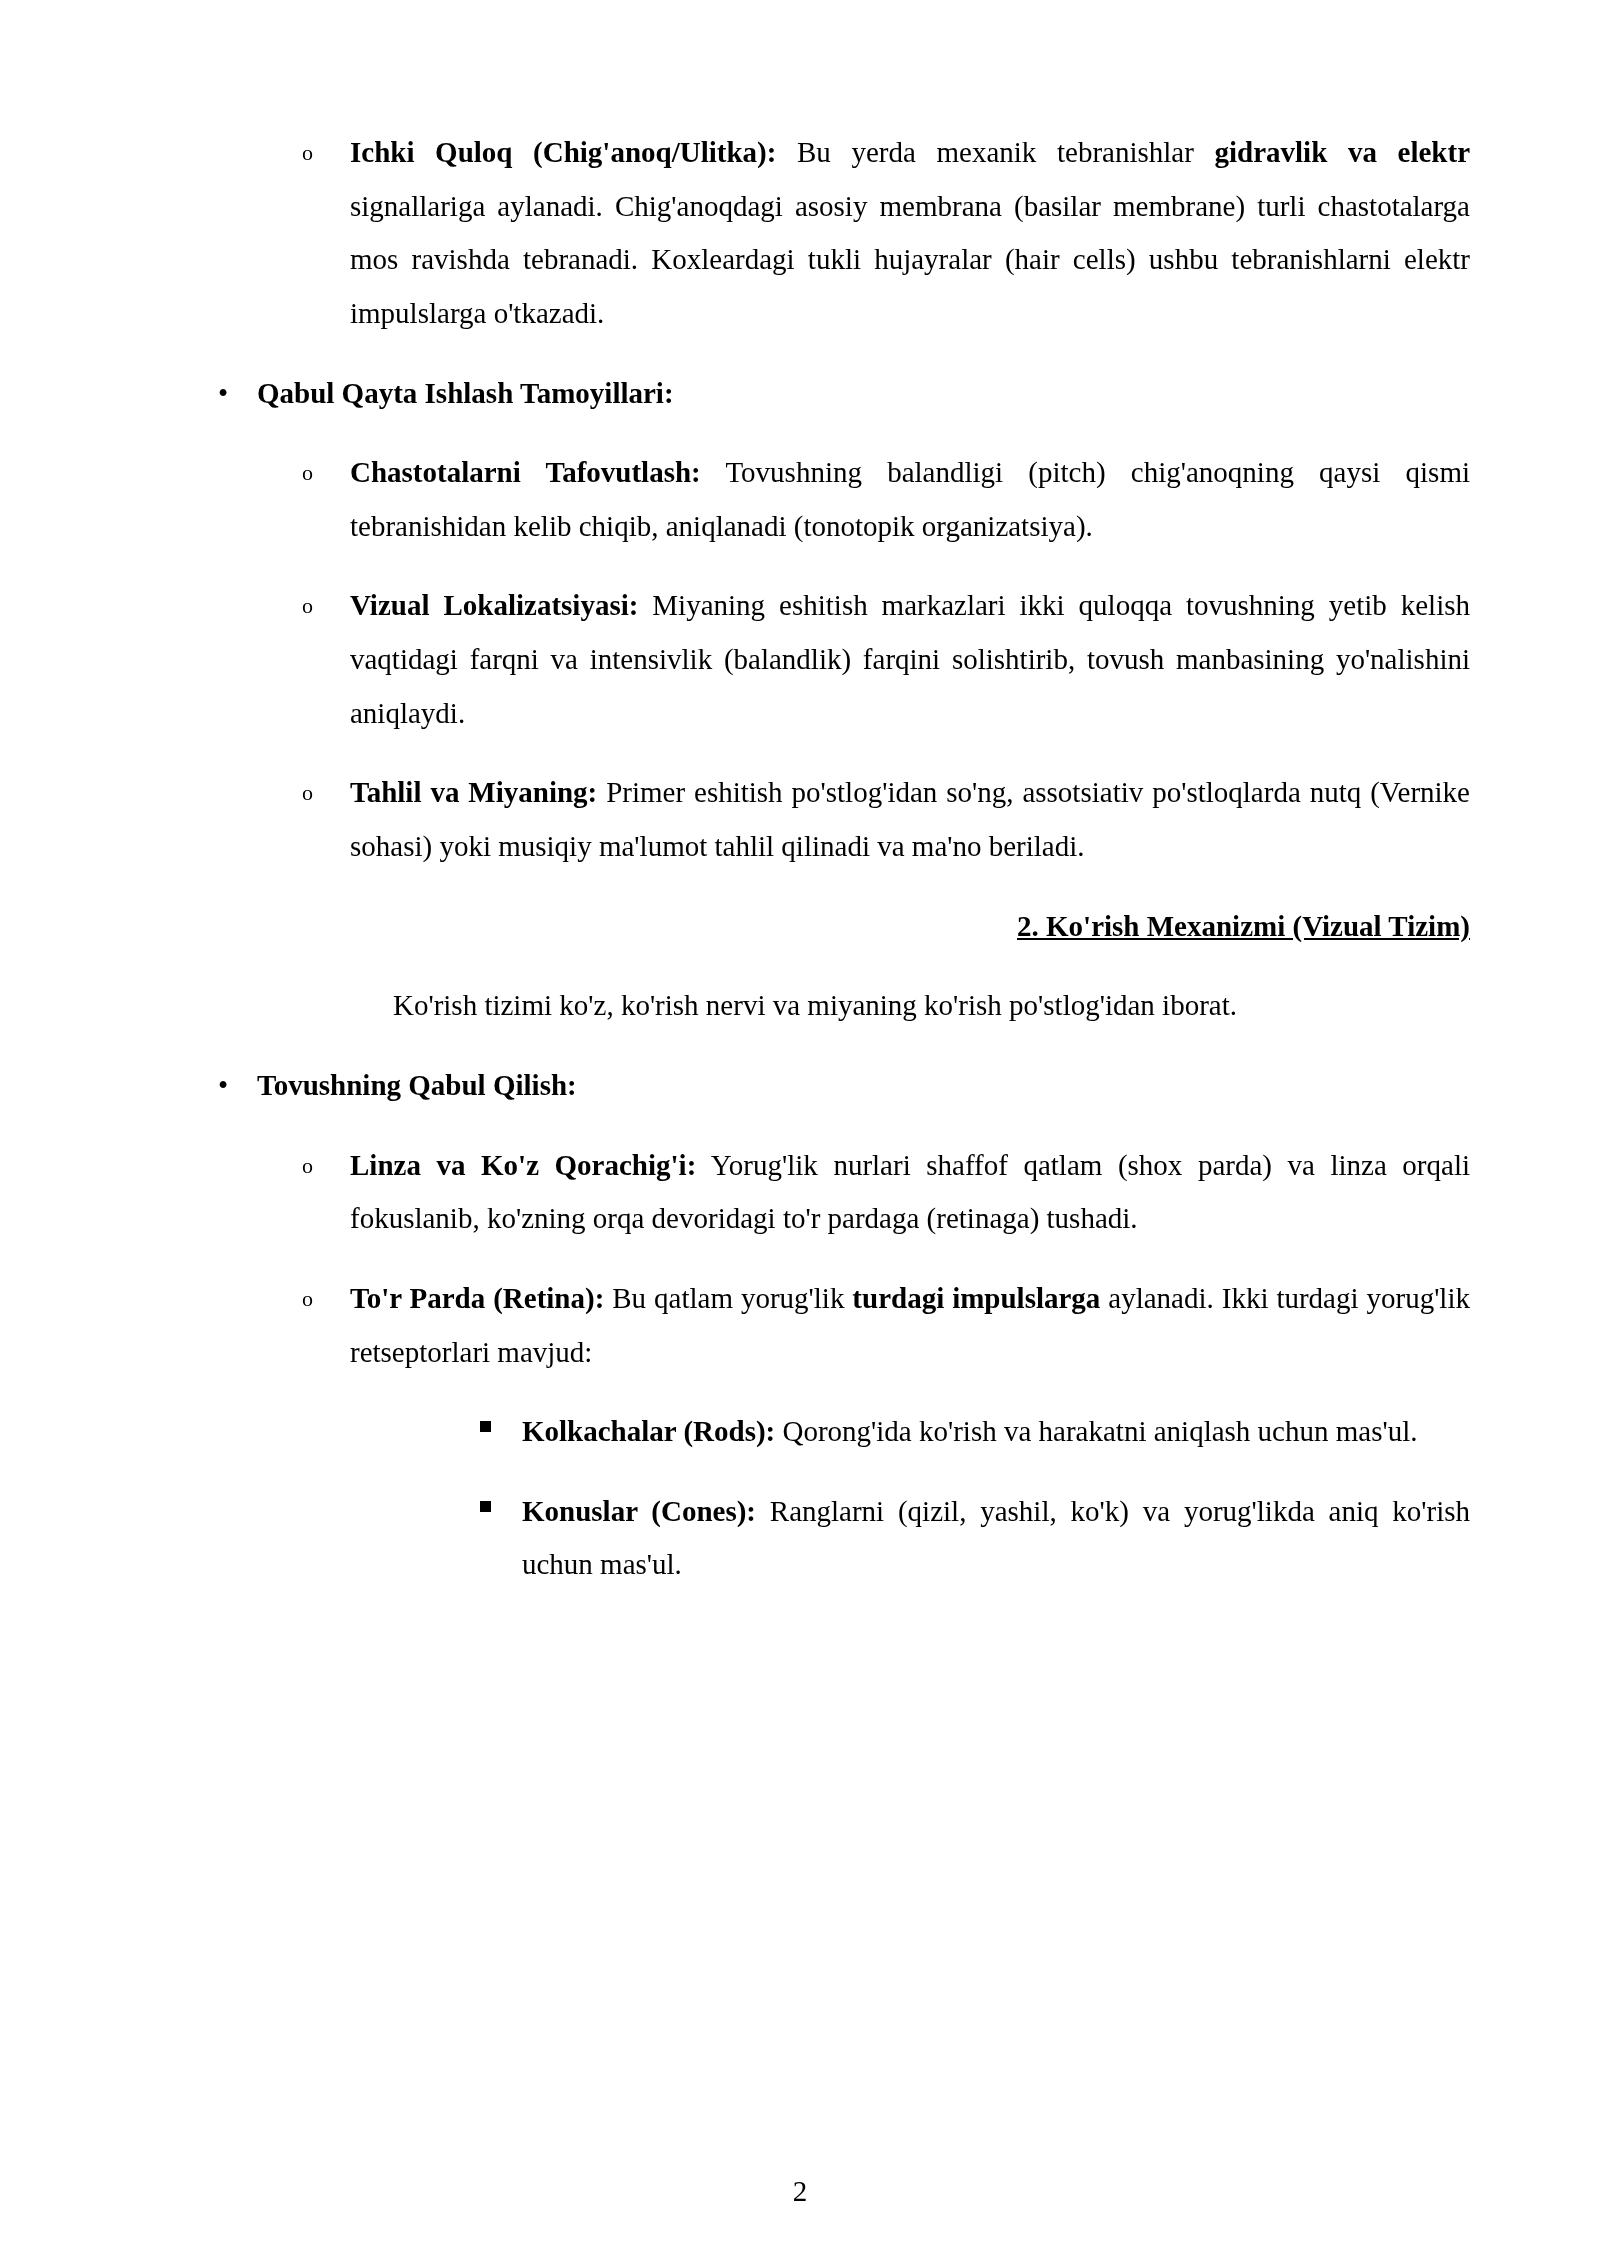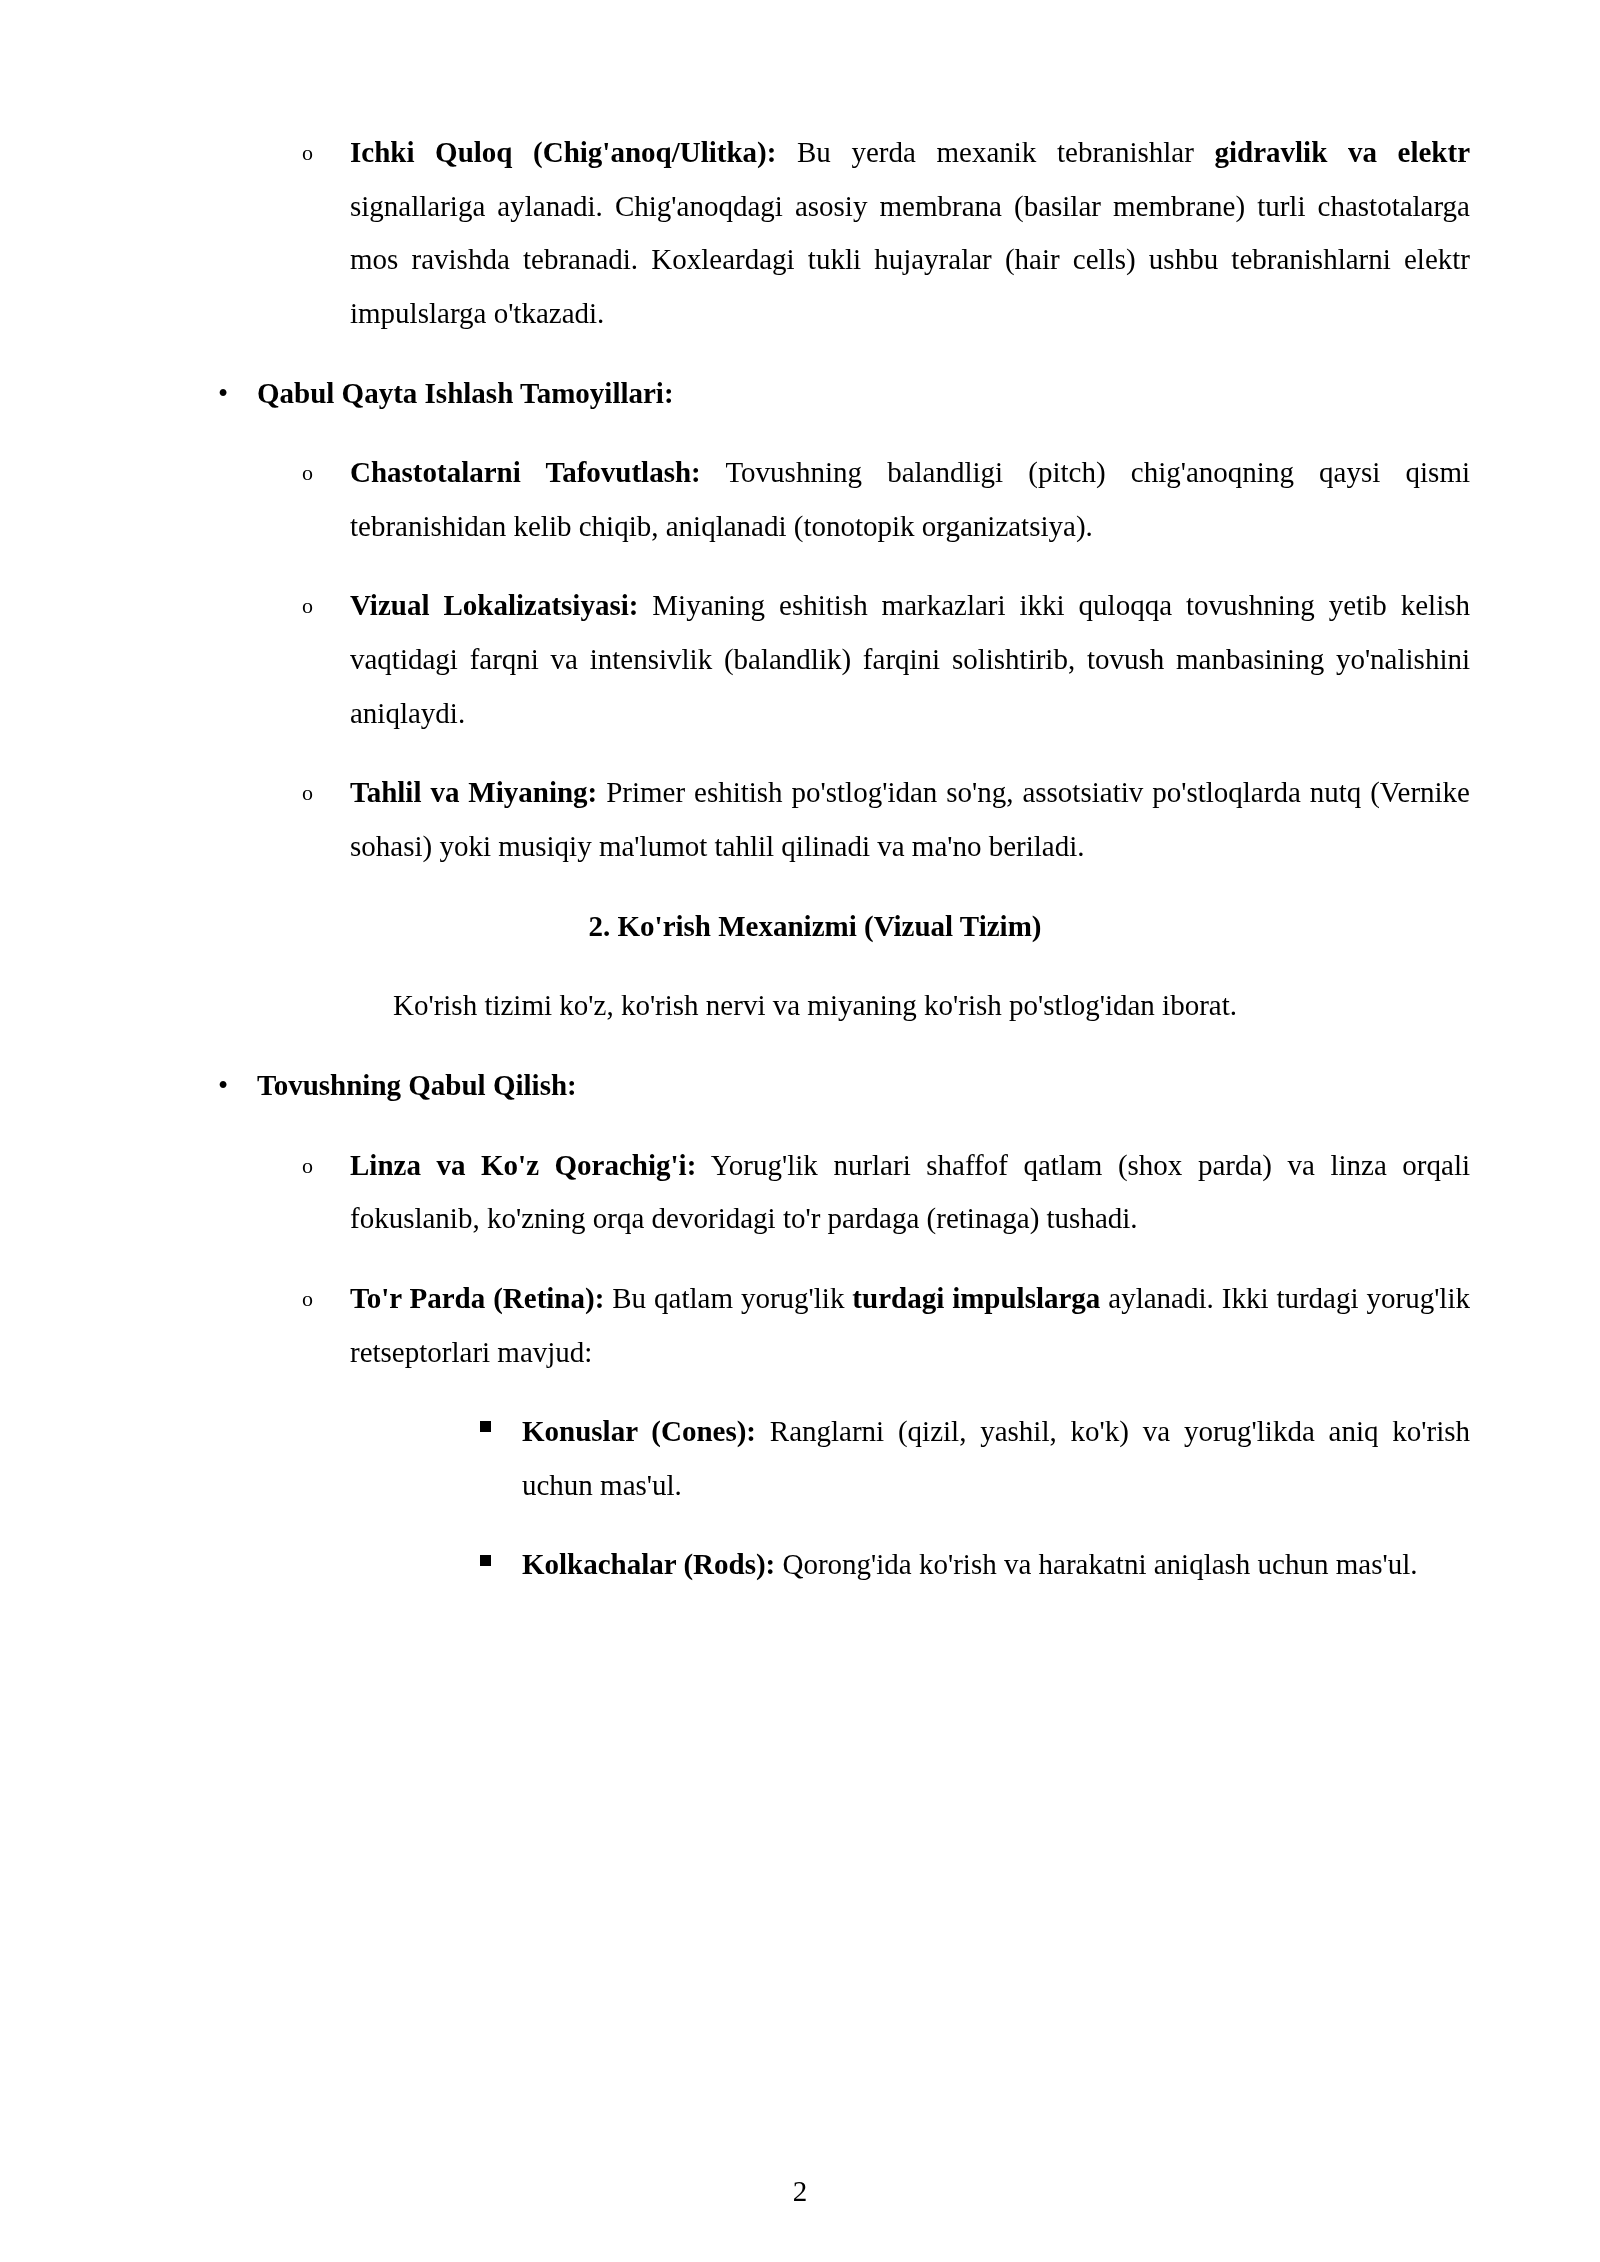--- a/index.html
+++ b/index.html
@@ -84,23 +84,24 @@
   }
 
   .para {
     padding-left: 0;
     margin-top: 26px;
     margin-bottom: 26px;
     text-align: center;
   }
   .heading {
     font-weight: bold;
-    text-align: center;
+    text-align: right;
     margin-top: 30px;
     margin-bottom: 26px;
+    text-decoration: underline;
   }
   .lead { font-weight: bold; }
 
   .page-number {
     position: absolute;
     left: 0;
     right: 0;
     bottom: 54px;
     text-align: center;
     font-size: 29px;
@@ -114,17 +115,17 @@
       <div class="blk lvl2"><span class="marker">o</span><span class="lead">Ichki Quloq (Chig'anoq/Ulitka):</span><span> Bu yerda mexanik tebranishlar </span><span style="font-weight: bold;">gidravlik va elektr</span><span> signallariga aylanadi. Chig'anoqdagi asosiy membrana (basilar membrane) turli chastotalarga mos ravishda tebranadi. Koxleardagi tukli hujayralar (hair cells) ushbu tebranishlarni elektr impulslarga o'tkazadi.</span></div>
       <div class="blk lvl1"><span class="marker">•</span><span class="lead">Qabul Qayta Ishlash Tamoyillari:</span></div>
       <div class="blk lvl2"><span class="marker">o</span><span class="lead">Chastotalarni Tafovutlash:</span><span> Tovushning balandligi (pitch) chig'anoqning qaysi qismi tebranishidan kelib chiqib, aniqlanadi (tonotopik organizatsiya).</span></div>
       <div class="blk lvl2"><span class="marker">o</span><span class="lead">Vizual Lokalizatsiyasi:</span><span> Miyaning eshitish markazlari ikki quloqqa tovushning yetib kelish vaqtidagi farqni va intensivlik (balandlik) farqini solishtirib, tovush manbasining yo'nalishini aniqlaydi.</span></div>
       <div class="blk lvl2"><span class="marker">o</span><span class="lead">Tahlil va Miyaning:</span><span> Primer eshitish po'stlog'idan so'ng, assotsiativ po'stloqlarda nutq (Vernike sohasi) yoki musiqiy ma'lumot tahlil qilinadi va ma'no beriladi.</span></div>
       <div class="blk para heading"><span class="lead">2. Ko'rish Mexanizmi (Vizual Tizim)</span></div>
       <div class="blk para"><span>Ko'rish tizimi ko'z, ko'rish nervi va miyaning ko'rish po'stlog'idan iborat.</span></div>
       <div class="blk lvl1"><span class="marker">•</span><span class="lead">Tovushning Qabul Qilish:</span></div>
       <div class="blk lvl2"><span class="marker">o</span><span class="lead">Linza va Ko'z Qorachig'i:</span><span> Yorug'lik nurlari shaffof qatlam (shox parda) va linza orqali fokuslanib, ko'zning orqa devoridagi to'r pardaga (retinaga) tushadi.</span></div>
       <div class="blk lvl2"><span class="marker">o</span><span class="lead">To'r Parda (Retina):</span><span> Bu qatlam yorug'lik </span><span style="font-weight: bold;">turdagi impulslarga</span><span> aylanadi. Ikki turdagi yorug'lik retseptorlari mavjud:</span></div>
+      <div class="blk lvl3"><span class="marker"><span class="sq"></span></span><span class="lead">Kolkachalar (Rods):</span><span> Qorong'ida ko'rish va harakatni aniqlash uchun mas'ul.</span></div>
       <div class="blk lvl3"><span class="marker"><span class="sq"></span></span><span class="lead">Konuslar (Cones):</span><span> Ranglarni (qizil, yashil, ko'k) va yorug'likda aniq ko'rish uchun mas'ul.</span></div>
-      <div class="blk lvl3"><span class="marker"><span class="sq"></span></span><span class="lead">Kolkachalar (Rods):</span><span> Qorong'ida ko'rish va harakatni aniqlash uchun mas'ul.</span></div>
     </div>
   <div class="page-number">2</div>
 </div>
 
 </body></html>

